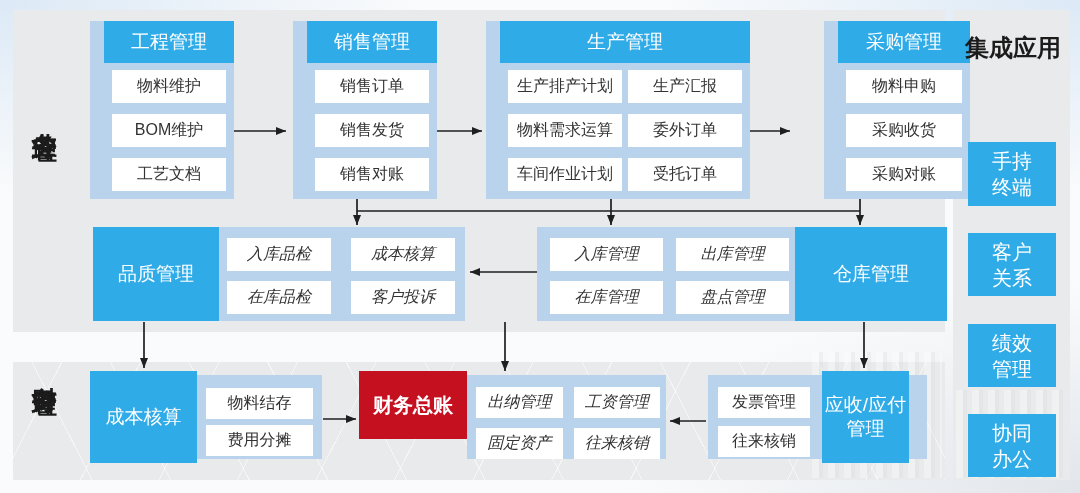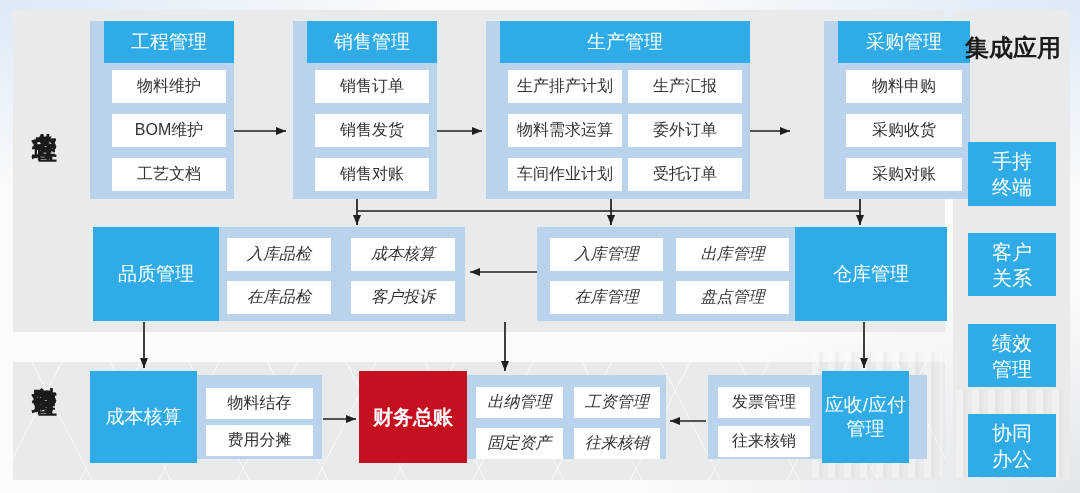--- a/index.html
+++ b/index.html
@@ -161,21 +161,21 @@
     </div>
     <div class="bluebox" style="left:258px;top:0;width:152px;height:94px">仓库管理</div>
   </div>
 
   <div class="bluebox" style="left:90px;top:371px;width:107px;height:92px">成本核算</div>
   <div class="mid-group" style="left:197px;top:375px;width:125px;height:84px">
     <div class="wbox sm" style="position:absolute;left:9px;top:13px;width:107px">物料结存</div>
     <div class="wbox sm" style="position:absolute;left:9px;top:50px;width:107px">费用分摊</div>
   </div>
 
-  <div class="redbox" style="left:359px;top:371px;width:108px;height:92px">财务总账</div>
+  <div class="redbox" style="left:359px;top:371px;width:108px;height:68px">财务总账</div>
 
   <div class="mid-group" style="left:467px;top:375px;width:199px;height:84px">
     <div class="grid2" style="left:9px;top:12px;width:184px;gap:10px 11px">
       <div class="wbox sm">出纳管理</div>
       <div class="wbox sm">工资管理</div>
       <div class="wbox sm">固定资产</div>
       <div class="wbox sm">往来核销</div>
     </div>
   </div>
 

